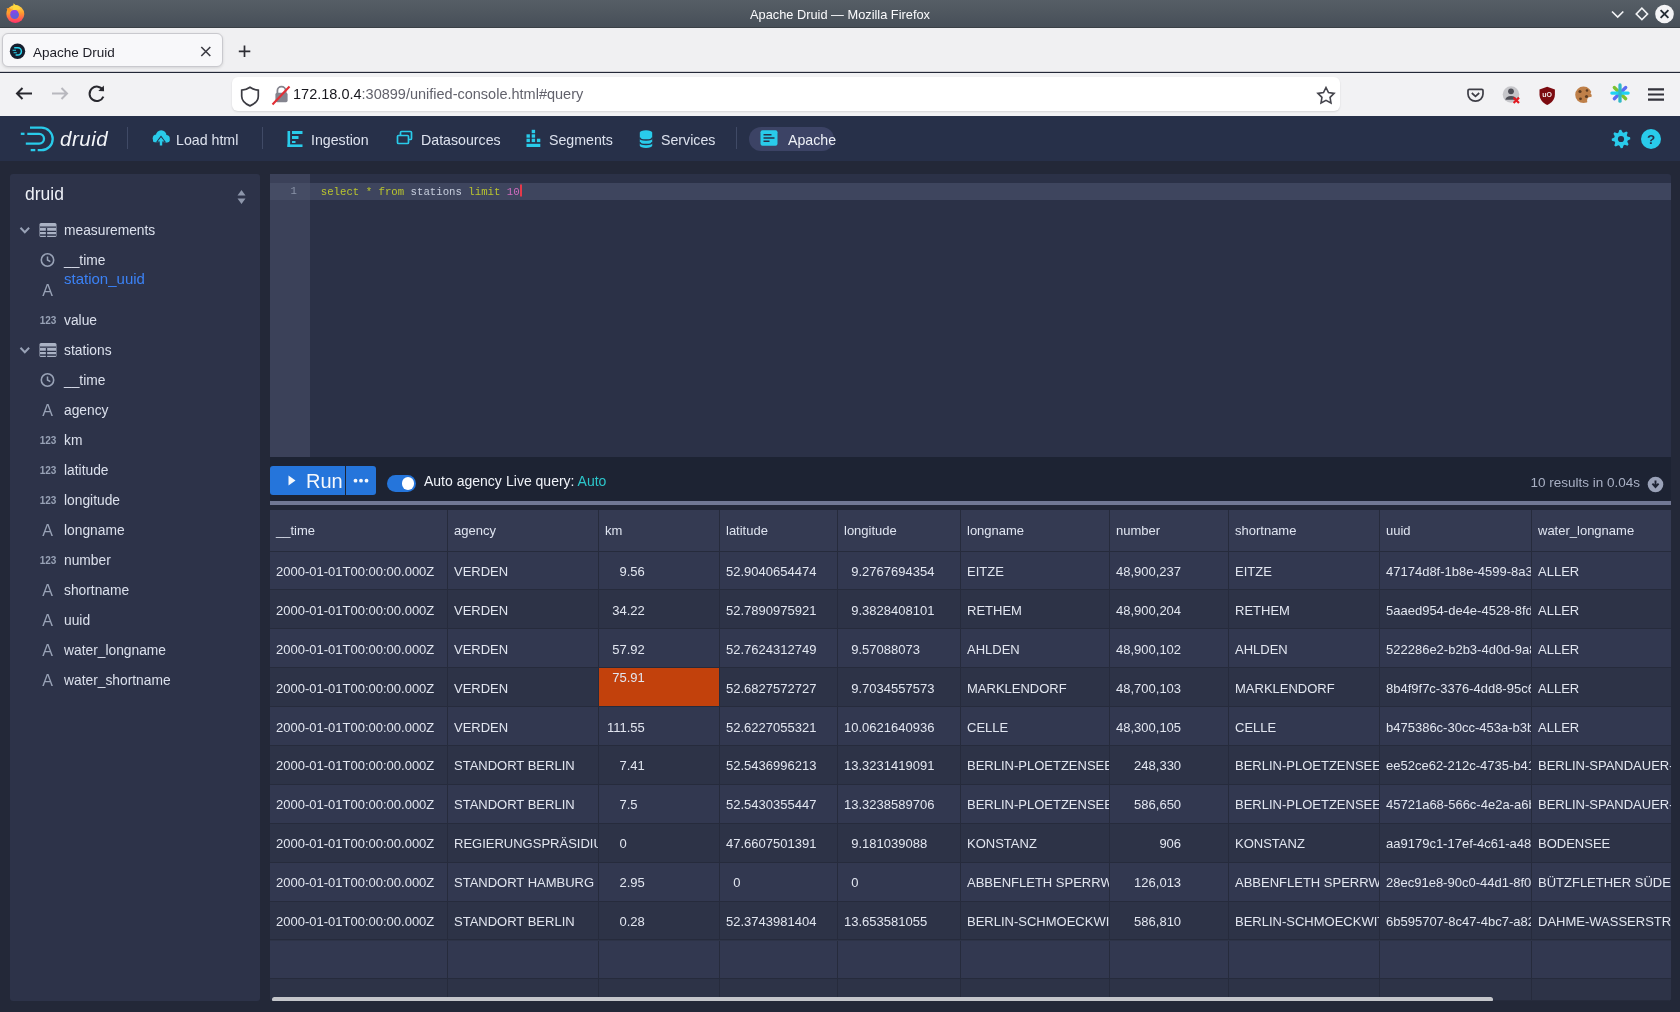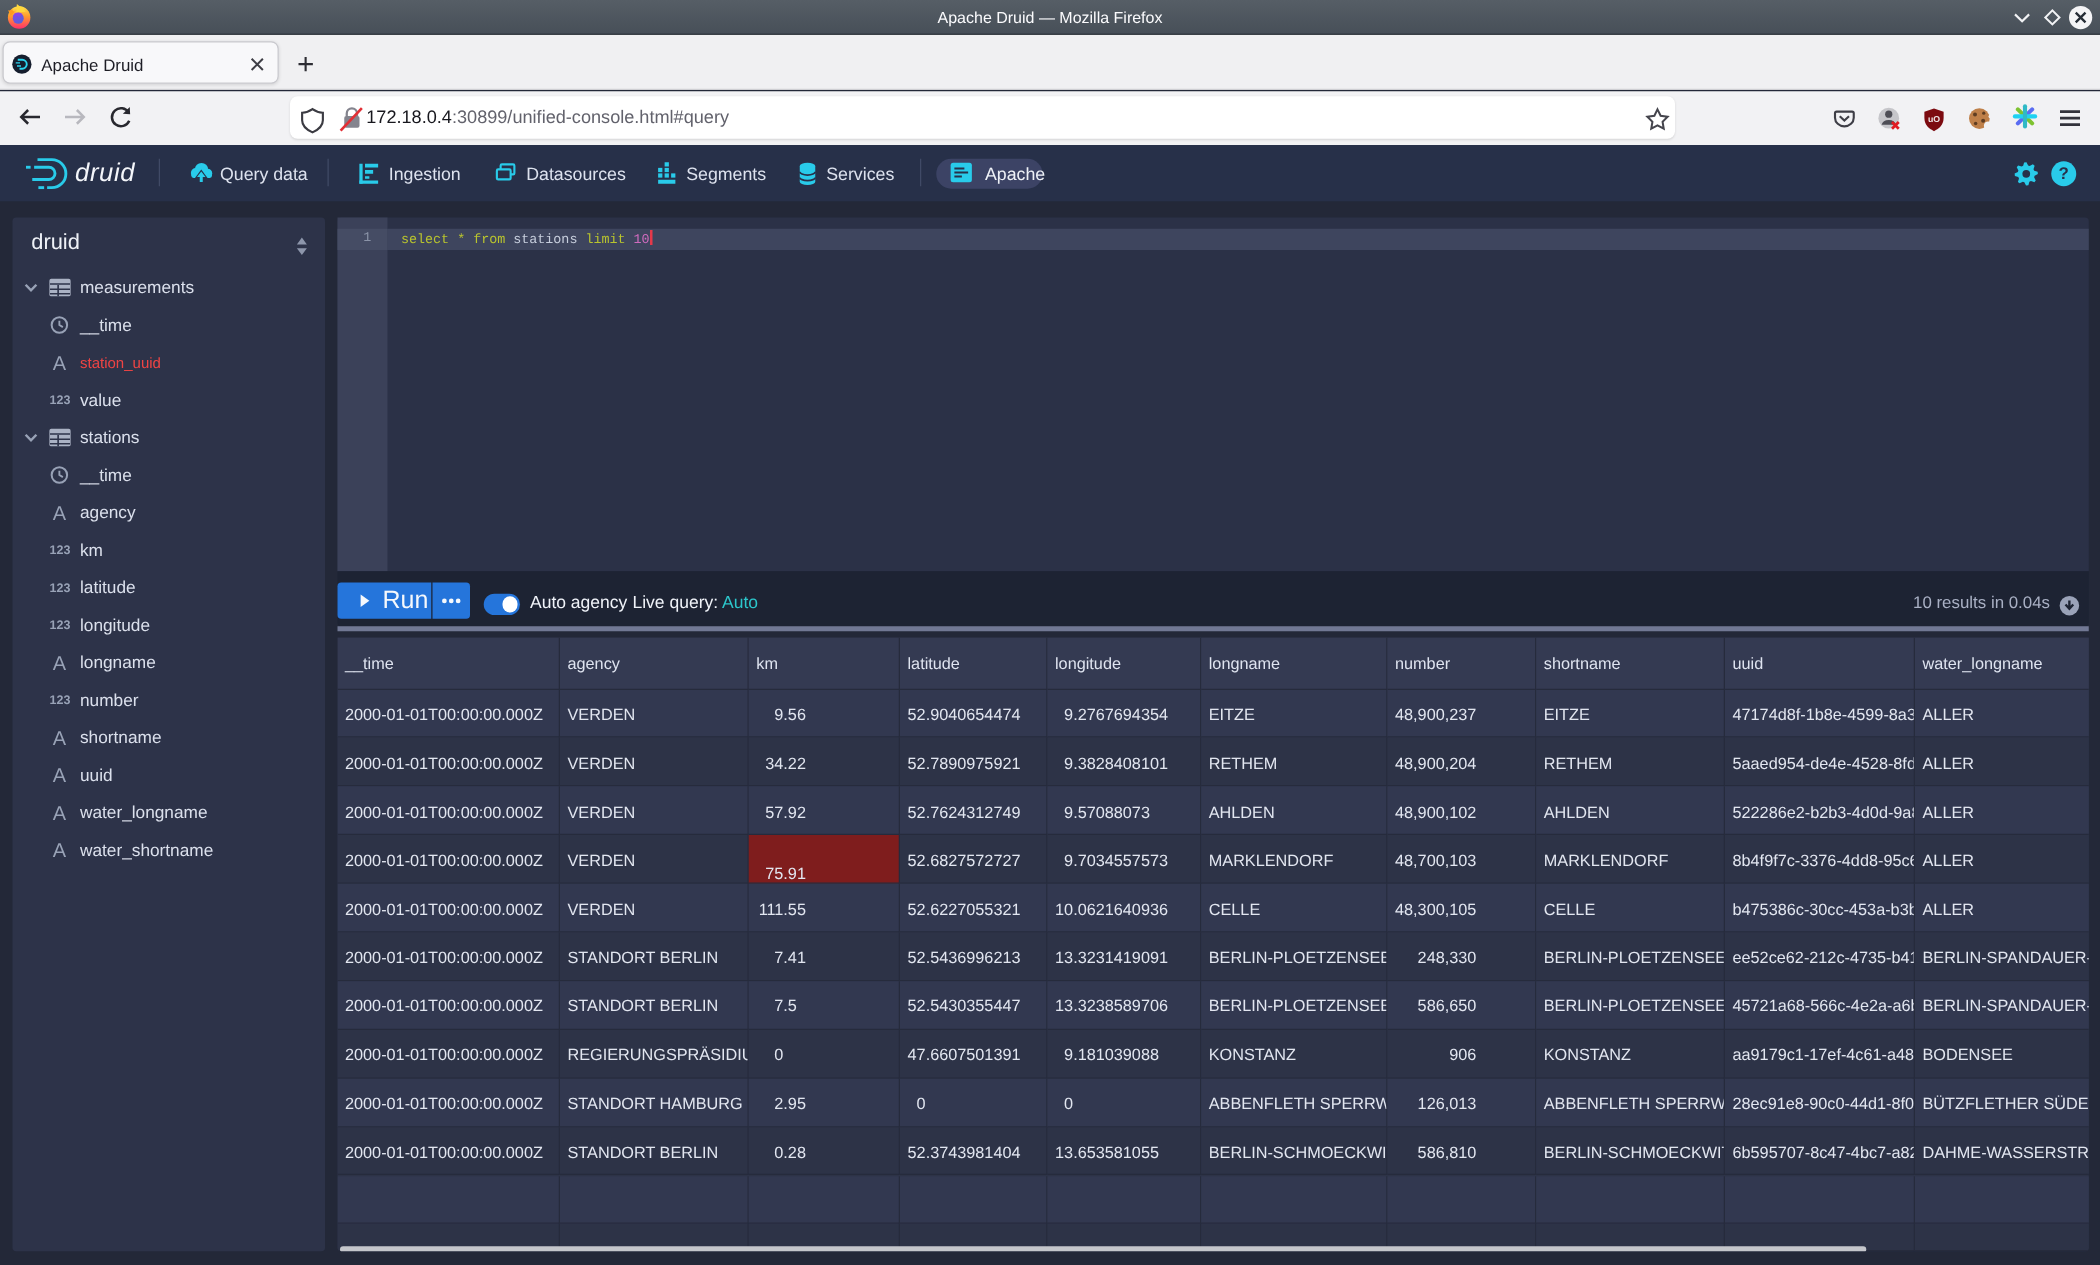--- a/index.html
+++ b/index.html
@@ -96,21 +96,21 @@
   <path d="M1620,85 V101.2" stroke="#30b9c6" stroke-width="3.3" stroke-linecap="round"></path>
 
   <path d="M1648,89.3 h16 M1648,94.5 h16 M1648,99.7 h16" stroke="#33333b" stroke-width="2.2"></path>
 </svg>
 
 <div class="abs" style="left:0;top:116px;width:1680px;height:45px;background:#273049"></div>
 <div class="txt" style="left:60px;top:139px;font-size:20.5px;font-style:italic;font-weight:500;color:#f4f6fa;letter-spacing:0.5px">druid</div>
 <div class="abs" style="left:127px;top:127px;width:1px;height:22px;background:#404a66"></div>
 <div class="abs" style="left:262px;top:127px;width:1px;height:22px;background:#404a66"></div>
 <div class="abs" style="left:736px;top:127px;width:1px;height:22px;background:#404a66"></div>
-<div class="txt" style="left:176px;top:139.5px;font-size:14.2px;color:#dde2ee">Query data</div>
+<div class="txt" style="left:176px;top:139.5px;font-size:14.2px;color:#dde2ee">Load html</div>
 <div class="txt" style="left:311px;top:139.5px;font-size:14.2px;color:#dde2ee">Ingestion</div>
 <div class="txt" style="left:421px;top:139.5px;font-size:14.2px;color:#dde2ee">Datasources</div>
 <div class="txt" style="left:549px;top:139.5px;font-size:14.2px;color:#dde2ee">Segments</div>
 <div class="txt" style="left:661px;top:139.5px;font-size:14.2px;color:#dde2ee">Services</div>
 <div class="abs" style="left:749px;top:126.5px;width:85px;height:24px;border-radius:12px;background:#3c4365"></div>
 <div class="txt" style="left:788px;top:139.5px;font-size:14.2px;color:#eef1f7">Apache</div>
 
 <svg width="1680" height="60" viewBox="0 0 1680 60" style="left:0;top:116px">
 
   <g fill="none" stroke="#29cbea" stroke-width="2.3">
@@ -194,21 +194,21 @@
 <text x="38" y="329.6" font-size="10" font-weight="bold" fill="#98a2b6" text-anchor="middle" font-family="Liberation Sans">123</text>
 <text x="37.5" y="361.8" font-size="16" fill="#98a2b6" text-anchor="middle" font-family="Liberation Sans">A</text>
 <text x="38" y="389.6" font-size="10" font-weight="bold" fill="#98a2b6" text-anchor="middle" font-family="Liberation Sans">123</text>
 <text x="37.5" y="421.8" font-size="16" fill="#98a2b6" text-anchor="middle" font-family="Liberation Sans">A</text>
 <text x="37.5" y="451.8" font-size="16" fill="#98a2b6" text-anchor="middle" font-family="Liberation Sans">A</text>
 <text x="37.5" y="481.8" font-size="16" fill="#98a2b6" text-anchor="middle" font-family="Liberation Sans">A</text>
 <text x="37.5" y="511.8" font-size="16" fill="#98a2b6" text-anchor="middle" font-family="Liberation Sans">A</text>
   </svg>
 <div class="txt" style="left:64px;top:230px;font-size:13.8px;color:#dbe0ec">measurements</div>
 <div class="txt" style="left:64px;top:260px;font-size:13.8px;color:#dbe0ec">__time</div>
-<div class="txt" style="left:64px;top:290px;font-size:12px;color:#ef4444">station_uuid</div>
+<div class="txt" style="left:64px;top:278px;font-size:15px;color:#3b82f6">station_uuid</div>
 <div class="txt" style="left:64px;top:320px;font-size:13.8px;color:#dbe0ec">value</div>
 <div class="txt" style="left:64px;top:350px;font-size:13.8px;color:#dbe0ec">stations</div>
 <div class="txt" style="left:64px;top:380px;font-size:13.8px;color:#dbe0ec">__time</div>
 <div class="txt" style="left:64px;top:410px;font-size:13.8px;color:#dbe0ec">agency</div>
 <div class="txt" style="left:64px;top:440px;font-size:13.8px;color:#dbe0ec">km</div>
 <div class="txt" style="left:64px;top:470px;font-size:13.8px;color:#dbe0ec">latitude</div>
 <div class="txt" style="left:64px;top:500px;font-size:13.8px;color:#dbe0ec">longitude</div>
 <div class="txt" style="left:64px;top:530px;font-size:13.8px;color:#dbe0ec">longname</div>
 <div class="txt" style="left:64px;top:560px;font-size:13.8px;color:#dbe0ec">number</div>
 <div class="txt" style="left:64px;top:590px;font-size:13.8px;color:#dbe0ec">shortname</div>
@@ -293,21 +293,21 @@
 <div style="width:119px;flex:none;background:#323850;border-right:1px solid #262b3c;border-bottom:1px solid #262b3c;display:flex;align-items:center;padding-left:6px;padding-top:2px;overflow:hidden;font-size:13px;color:#e2e6f0;white-space:nowrap">
         <span style="display:inline-block;width:65.1px;text-align:right">48,900,102</span>
       </div>
 <div style="width:151px;flex:none;background:#323850;border-right:1px solid #262b3c;border-bottom:1px solid #262b3c;display:flex;align-items:center;padding-left:6px;padding-top:2px;overflow:hidden;font-size:13px;color:#e2e6f0;white-space:nowrap">AHLDEN</div>
 <div style="width:152px;flex:none;background:#323850;border-right:1px solid #262b3c;border-bottom:1px solid #262b3c;display:flex;align-items:center;padding-left:6px;padding-top:2px;overflow:hidden;font-size:13px;color:#e2e6f0;white-space:nowrap">522286e2-b2b3-4d0d-9a8e</div>
 <div style="width:160px;flex:none;background:#323850;border-right:1px solid #262b3c;border-bottom:1px solid #262b3c;display:flex;align-items:center;padding-left:6px;padding-top:2px;overflow:hidden;font-size:13px;color:#e2e6f0;white-space:nowrap">ALLER</div>
 </div>
 <div class="abs" style="left:0;top:158.2px;width:1401px;height:38.9px;display:flex">
 <div style="width:178px;flex:none;background:#2d3347;border-right:1px solid #262b3c;border-bottom:1px solid #262b3c;display:flex;align-items:center;padding-left:6px;padding-top:2px;overflow:hidden;font-size:13px;color:#e2e6f0;white-space:nowrap">2000-01-01T00:00:00.000Z</div>
 <div style="width:151px;flex:none;background:#2d3347;border-right:1px solid #262b3c;border-bottom:1px solid #262b3c;display:flex;align-items:center;padding-left:6px;padding-top:2px;overflow:hidden;font-size:13px;color:#e2e6f0;white-space:nowrap">VERDEN</div>
-<div style="width:121px;flex:none;background:#7f1d1d;border-right:1px solid #262b3c;border-bottom:1px solid #262b3c;display:flex;align-items:flex-end;padding-left:6px;padding-top:2px;overflow:hidden;font-size:13px;color:#e2e6f0;white-space:nowrap"><span style="display:inline-block;width:21.7px;text-align:right">75</span>.91</div>
+<div style="width:121px;flex:none;background:#c2410c;border-right:1px solid #262b3c;border-bottom:1px solid #262b3c;display:flex;align-items:flex-start;padding-left:6px;padding-top:2px;overflow:hidden;font-size:13px;color:#e2e6f0;white-space:nowrap"><span style="display:inline-block;width:21.7px;text-align:right">75</span>.91</div>
 <div style="width:118px;flex:none;background:#2d3347;border-right:1px solid #262b3c;border-bottom:1px solid #262b3c;display:flex;align-items:center;padding-left:6px;padding-top:2px;overflow:hidden;font-size:13px;color:#e2e6f0;white-space:nowrap"><span style="display:inline-block;width:14.5px;text-align:right">52</span>.6827572727</div>
 <div style="width:123px;flex:none;background:#2d3347;border-right:1px solid #262b3c;border-bottom:1px solid #262b3c;display:flex;align-items:center;padding-left:6px;padding-top:2px;overflow:hidden;font-size:13px;color:#e2e6f0;white-space:nowrap"><span style="display:inline-block;width:14.5px;text-align:right">9</span>.7034557573</div>
 <div style="width:149px;flex:none;background:#2d3347;border-right:1px solid #262b3c;border-bottom:1px solid #262b3c;display:flex;align-items:center;padding-left:6px;padding-top:2px;overflow:hidden;font-size:13px;color:#e2e6f0;white-space:nowrap">MARKLENDORF</div>
 <div style="width:119px;flex:none;background:#2d3347;border-right:1px solid #262b3c;border-bottom:1px solid #262b3c;display:flex;align-items:center;padding-left:6px;padding-top:2px;overflow:hidden;font-size:13px;color:#e2e6f0;white-space:nowrap">
         <span style="display:inline-block;width:65.1px;text-align:right">48,700,103</span>
       </div>
 <div style="width:151px;flex:none;background:#2d3347;border-right:1px solid #262b3c;border-bottom:1px solid #262b3c;display:flex;align-items:center;padding-left:6px;padding-top:2px;overflow:hidden;font-size:13px;color:#e2e6f0;white-space:nowrap">MARKLENDORF</div>
 <div style="width:152px;flex:none;background:#2d3347;border-right:1px solid #262b3c;border-bottom:1px solid #262b3c;display:flex;align-items:center;padding-left:6px;padding-top:2px;overflow:hidden;font-size:13px;color:#e2e6f0;white-space:nowrap">8b4f9f7c-3376-4dd8-95c6</div>
 <div style="width:160px;flex:none;background:#2d3347;border-right:1px solid #262b3c;border-bottom:1px solid #262b3c;display:flex;align-items:center;padding-left:6px;padding-top:2px;overflow:hidden;font-size:13px;color:#e2e6f0;white-space:nowrap">ALLER</div>
 </div>

